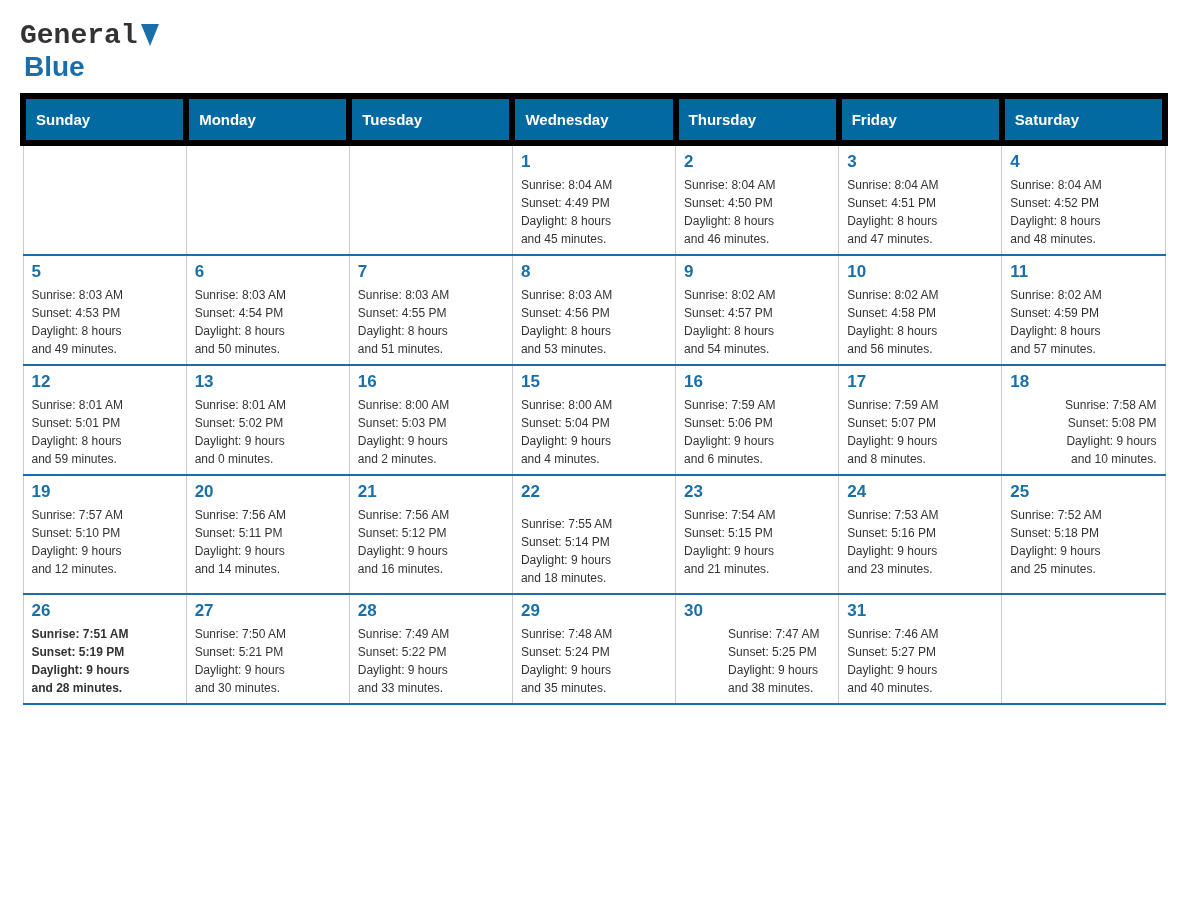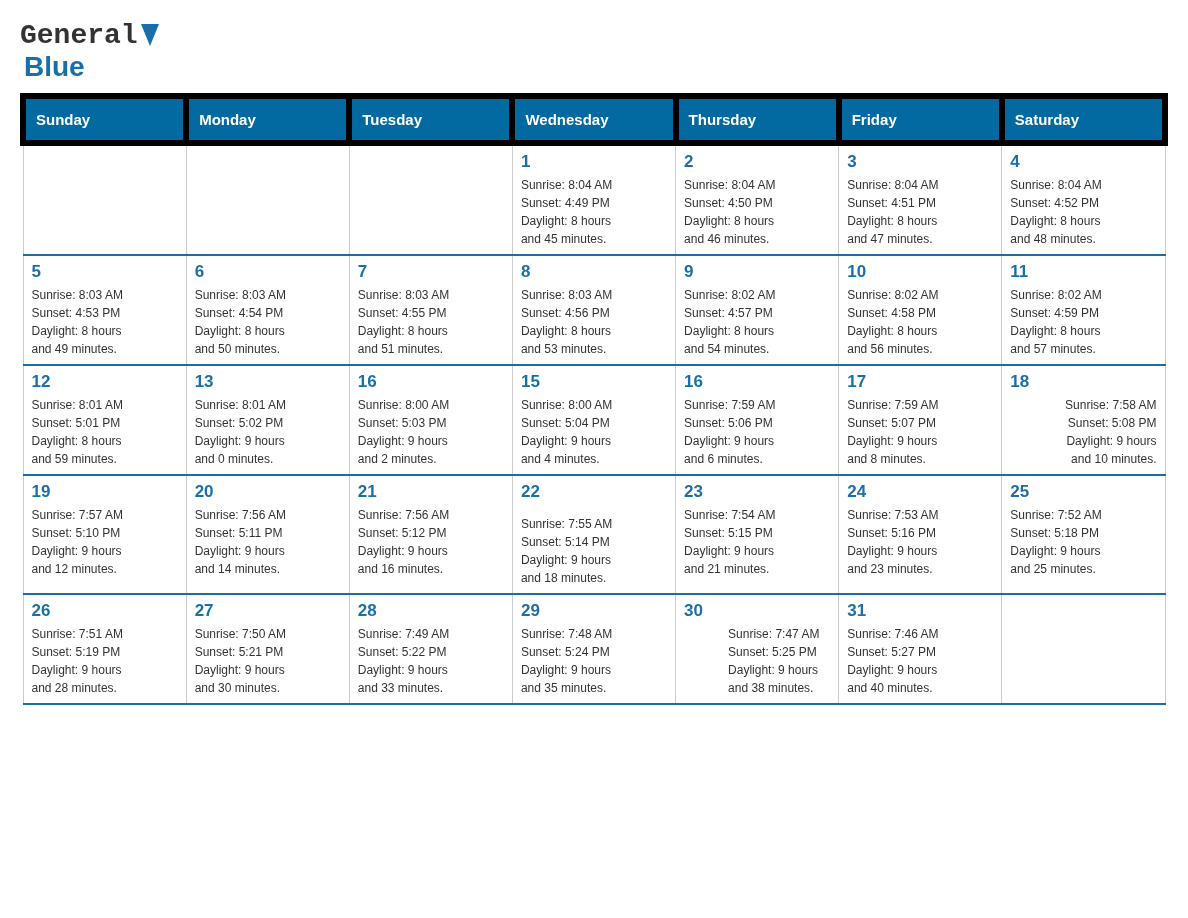--- a/index.html
+++ b/index.html
@@ -311,21 +311,21 @@
           <span class="day-num">25</span>
           <div class="day-info" style="white-space: pre-line;">Sunrise: 7:52 AM
 Sunset: 5:18 PM
 Daylight: 9 hours
 and 25 minutes.</div>
         </td>
       </tr>
       <tr>
         <td>
           <span class="day-num">26</span>
-          <div class="day-info" style="white-space: pre-line;">Sunrise: 7:51 AM
+          <div class="day-info" style="white-space: pre-line; font-weight: bold;">Sunrise: 7:51 AM
 Sunset: 5:19 PM
 Daylight: 9 hours
 and 28 minutes.</div>
         </td>
         <td>
           <span class="day-num">27</span>
           <div class="day-info" style="white-space: pre-line;">Sunrise: 7:50 AM
 Sunset: 5:21 PM
 Daylight: 9 hours
 and 30 minutes.</div>

